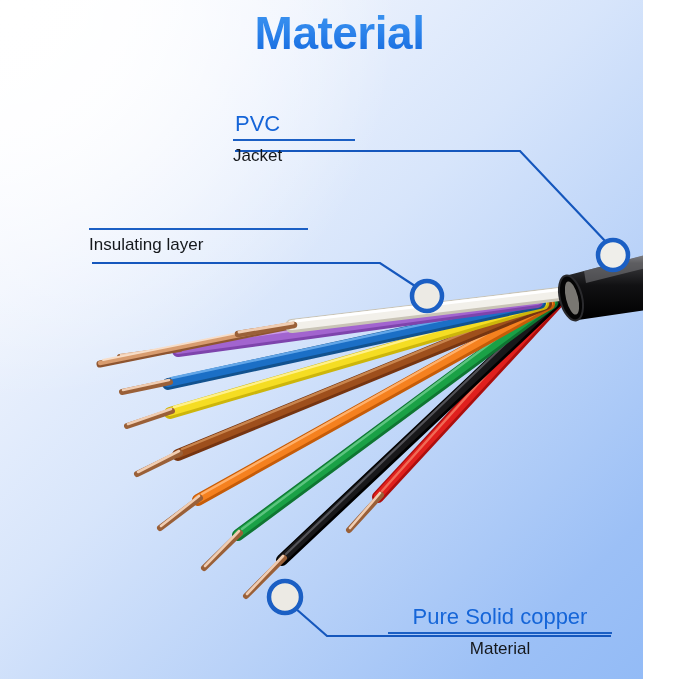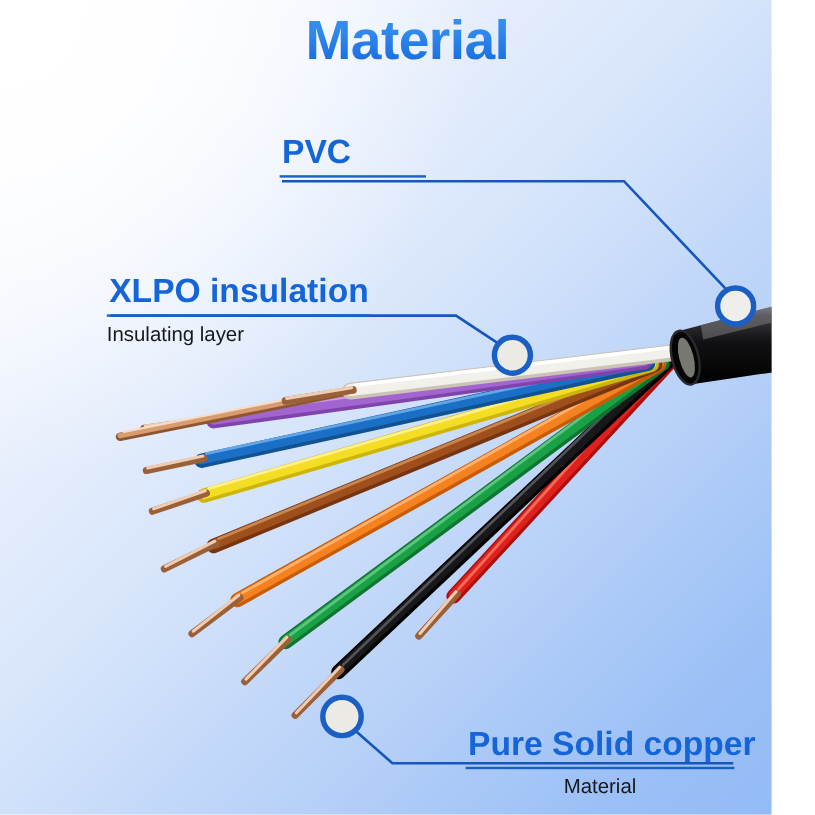--- a/index.html
+++ b/index.html
@@ -31,22 +31,22 @@
     background: linear-gradient(180deg, #3f97f0 0%, #2f86ec 42%, #1166dd 100%);
     -webkit-background-clip: text;
     background-clip: text;
     color: transparent;
     -webkit-text-fill-color: transparent;
   }
 
   
   .callout { position: absolute; }
   .callout .head {
-    font-size: 28px;
-    font-weight: bold;
+    font-size: 22px;
+    font-weight: normal;
     color: #1565d8;
     white-space: nowrap;
     line-height: 1.1;
     padding: 0 2px 3px 2px;
   }
   .callout .rule {
     height: 2px;
     background: #1b5fc4;
     width: 100%;
   }
@@ -194,24 +194,24 @@
     <g>
       <circle cx="613" cy="255" r="15" fill="#efeeea" stroke="#1b5fc4" stroke-width="4.5"></circle>
       <circle cx="427" cy="296" r="15" fill="#eceae4" stroke="#1b5fc4" stroke-width="4.5"></circle>
       <circle cx="285" cy="597" r="16" fill="#eceae4" stroke="#1b5fc4" stroke-width="4.5"></circle>
     </g>
   </svg>
 
   <div class="callout" id="cal-pvc">
     <div class="head">PVC</div>
     <div class="rule"></div>
+    <div class="sub">Jacket</div>
   </div>
 
   <div class="callout" id="cal-xlpo">
-    <div class="head">XLPO insulation</div>
     <div class="rule"></div>
     <div class="sub">Insulating layer</div>
   </div>
 
   <div class="callout right-al" id="cal-copper">
     <div class="head">Pure Solid copper</div>
     <div class="rule"></div>
     <div class="sub">Material</div>
   </div>
 

